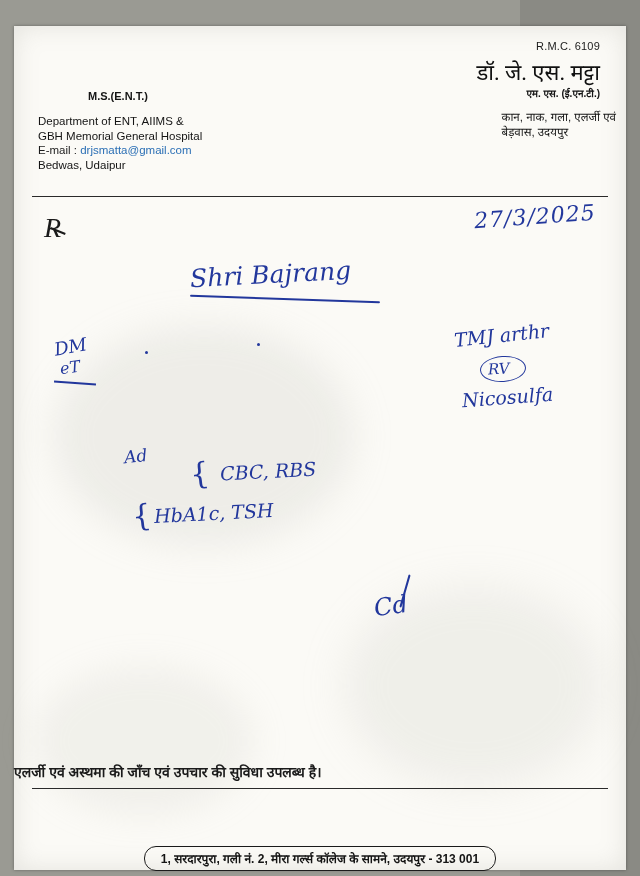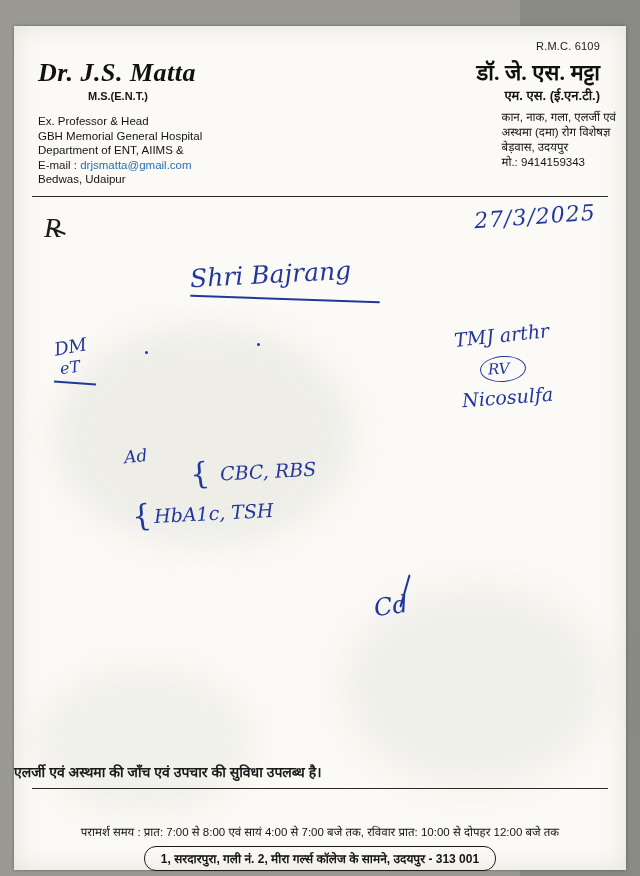--- a/index.html
+++ b/index.html
@@ -78,29 +78,29 @@
     color: #141414;
   }
   .eng-lines .mail { color: #1b1b1b; }
   .eng-lines .mailaddr { color: #2b6fb5; }
 
   .hi-name {
     position: absolute;
     right: 26px; top: 30px;
     text-align: left;
     font-family: "Liberation Serif", serif;
-    font-weight: bold;
+    font-weight: normal;
     font-size: 22px;
     color: #101010;
   }
   .hi-qual {
     position: absolute;
     right: 26px; top: 60px;
     text-align: left;
-    font-size: 13px;
+    font-size: 10px;
     font-weight: bold;
     color: #141414;
   }
   .hi-lines {
     position: absolute;
     right: 10px; top: 84px;
     text-align: left;
     font-size: 11.5px;
     line-height: 15px;
     color: #141414;
@@ -298,43 +298,39 @@
 
 <div id="scan">
   <div id="paper">
 
     <div class="blotch b1"></div>
     <div class="blotch b2"></div>
     <div class="blotch b3"></div>
 
     <div class="rmc">R.M.C. 6109</div>
 
-    <div class="doc-name">Dr. J.S. Matta</div>
     <div class="doc-qual">M.S.(E.N.T.)</div>
 
     <div class="eng-lines">
-      <div>Ex. Professor &amp; Head</div>
+      <div>Department of ENT, AIIMS &amp;</div>
       <div>
         <span>GBH Memorial General Hospital</span>
       </div>
-      <div>Department of ENT, AIIMS &amp;</div>
       <div>
         <span class="mail">E-mail :</span>
         <span class="mailaddr">drjsmatta@gmail.com</span>
       </div>
       <div>Bedwas, Udaipur</div>
     </div>
 
     <div class="hi-name">डॉ. जे. एस. मट्टा</div>
     <div class="hi-qual">एम. एस. (ई.एन.टी.)</div>
     <div class="hi-lines">
       <div>कान, नाक, गला, एलर्जी एवं</div>
-      <div>अस्थमा (दमा) रोग विशेषज्ञ</div>
       <div>बेड़वास, उदयपुर</div>
-      <div>मो.: 9414159343</div>
     </div>
 
     <div class="rule rule-top"></div>
 
     <div class="rx">R</div>
 
     <div class="hw hw-date">27/3/2025</div>
 
     <div class="hw hw-patient">Shri Bajrang</div>
     <div class="hw-patient-underline"></div>
@@ -354,20 +350,19 @@
     <div class="hw-brace1">{</div>
     <div class="hw-brace2">{</div>
     <div class="hw hw-lab1">CBC,  RBS</div>
     <div class="hw hw-lab2">HbA1c,  TSH</div>
 
     <div class="hw-tick"></div>
     <div class="hw hw-sign">Cd</div>
 
     <div class="rule rule-bot"></div>
     <div class="footer-tag">एलर्जी एवं अस्थमा की जाँच एवं उपचार की सुविधा उपलब्ध है।</div>
-    <div class="footer-time">परामर्श समय : प्रात: 7:00 से 8:00 एवं सायं 4:00 से 7:00 बजे तक, रविवार प्रात: 10:00 से दोपहर 12:00 बजे तक</div>
     <div class="footer-addr-wrap">
       <div class="footer-addr">1, सरदारपुरा, गली नं. 2, मीरा गर्ल्स कॉलेज के सामने, उदयपुर - 313 001</div>
     </div>
 
     <div class="edge-shadow"></div>
   </div>
 </div>
 
 </body></html>

